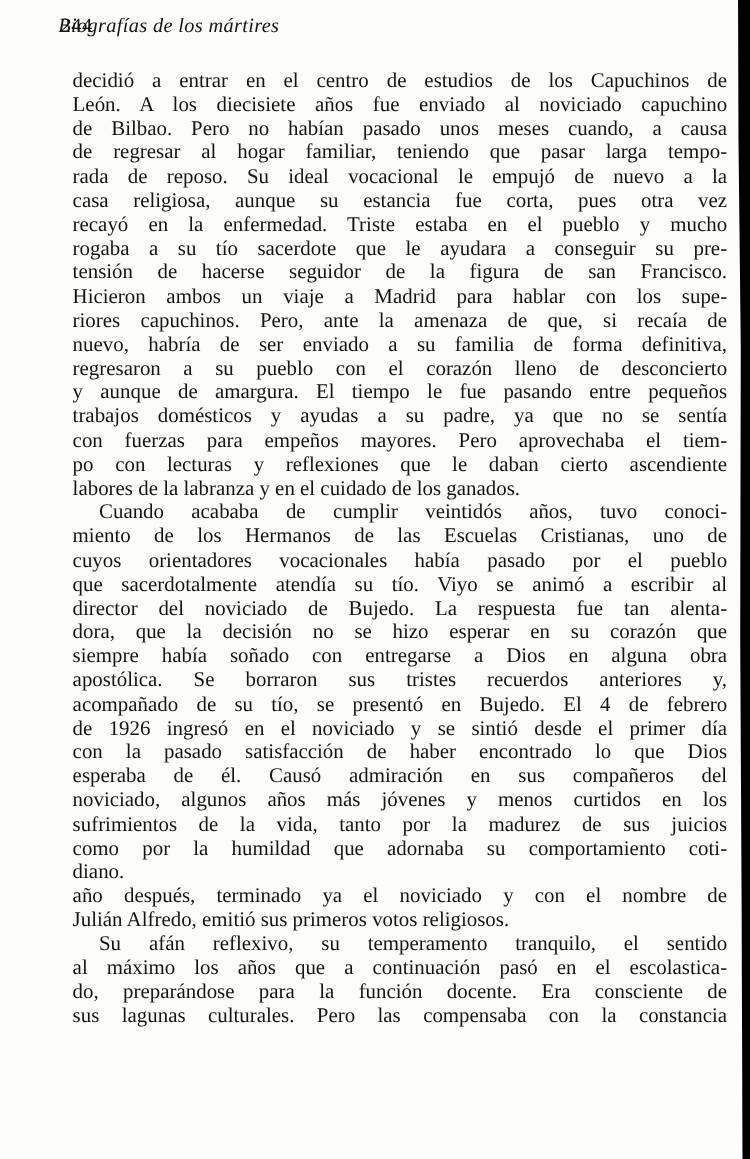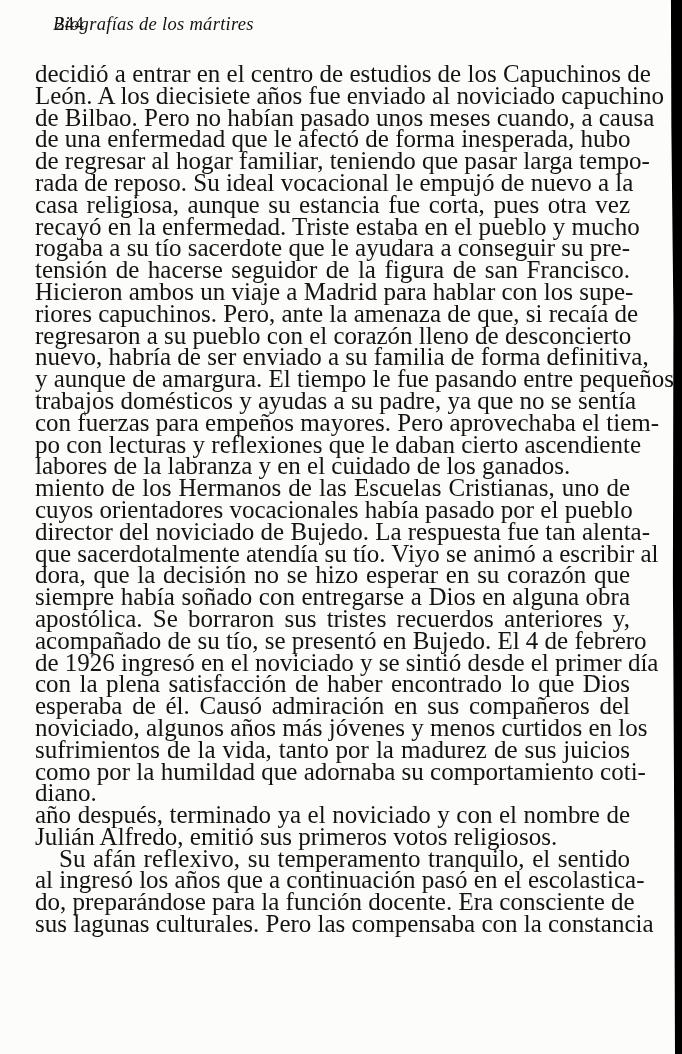--- a/index.html
+++ b/index.html
@@ -33,24 +33,24 @@
     text-align: right;
   }
   .runtitle {
     display: block;
     text-align: left;
     font-style: italic;
     letter-spacing: 0.3px;
   }
   .body-text {
     position: absolute;
-    left: 35px;
+    left: 66px;
     top: 63px;
     width: 595px;
-    font-size: 25px;
+    font-size: 19px;
     line-height: 21.8px;
   }
   .para {
     margin: 0;
     padding: 0;
   }
   .line {
     white-space: nowrap;
     text-align: justify;
     text-align-last: justify;
@@ -82,61 +82,61 @@
   <div class="header">
     <span class="pagenum">244</span>
     <span class="runtitle">Biografías de los mártires</span>
   </div>
 
   <div class="body-text" id="body-text">
       <div class="para">
         <div class="line">decidió a entrar en el centro de estudios de los Capuchinos de</div>
         <div class="line">León. A los diecisiete años fue enviado al noviciado capuchino</div>
         <div class="line">de Bilbao. Pero no habían pasado unos meses cuando, a causa</div>
-        <div class="line">de una enfermedad que le afectó de forma inesperada, hubo</div>
         <div class="line">de regresar al hogar familiar, teniendo que pasar larga tempo-</div>
         <div class="line">rada de reposo. Su ideal vocacional le empujó de nuevo a la</div>
         <div class="line">casa religiosa, aunque su estancia fue corta, pues otra vez</div>
         <div class="line">recayó en la enfermedad. Triste estaba en el pueblo y mucho</div>
         <div class="line">rogaba a su tío sacerdote que le ayudara a conseguir su pre-</div>
         <div class="line">tensión de hacerse seguidor de la figura de san Francisco.</div>
         <div class="line">Hicieron ambos un viaje a Madrid para hablar con los supe-</div>
         <div class="line">riores capuchinos. Pero, ante la amenaza de que, si recaía de</div>
+        <div class="line">nuevo, habría de ser enviado a su familia de forma definitiva,</div>
         <div class="line">regresaron a su pueblo con el corazón lleno de desconcierto</div>
-        <div class="line">nuevo, habría de ser enviado a su familia de forma definitiva,</div>
         <div class="line">y aunque de amargura. El tiempo le fue pasando entre pequeños</div>
         <div class="line">trabajos domésticos y ayudas a su padre, ya que no se sentía</div>
         <div class="line">con fuerzas para empeños mayores. Pero aprovechaba el tiem-</div>
         <div class="line">po con lecturas y reflexiones que le daban cierto ascendiente</div>
         <div class="line no-just">labores de la labranza y en el cuidado de los ganados.</div>
       </div>
       <div class="para">
+        <div class="line indent">Cuando acababa de cumplir veintidós años, tuvo conoci-</div>
         <div class="line">miento de los Hermanos de las Escuelas Cristianas, uno de</div>
         <div class="line">cuyos orientadores vocacionales había pasado por el pueblo</div>
+        <div class="line">que sacerdotalmente atendía su tío. Viyo se animó a escribir al</div>
         <div class="line">director del noviciado de Bujedo. La respuesta fue tan alenta-</div>
-        <div class="line">que sacerdotalmente atendía su tío. Viyo se animó a escribir al</div>
         <div class="line">dora, que la decisión no se hizo esperar en su corazón que</div>
         <div class="line">siempre había soñado con entregarse a Dios en alguna obra</div>
         <div class="line">apostólica. Se borraron sus tristes recuerdos anteriores y,</div>
         <div class="line">acompañado de su tío, se presentó en Bujedo. El 4 de febrero</div>
         <div class="line">de 1926 ingresó en el noviciado y se sintió desde el primer día</div>
-        <div class="line">con la plena satisfacción de haber encontrado lo que Dios</div>
+        <div class="line">con la pasado satisfacción de haber encontrado lo que Dios</div>
         <div class="line">esperaba de él. Causó admiración en sus compañeros del</div>
         <div class="line">noviciado, algunos años más jóvenes y menos curtidos en los</div>
         <div class="line">sufrimientos de la vida, tanto por la madurez de sus juicios</div>
         <div class="line">como por la humildad que adornaba su comportamiento coti-</div>
         <div class="line no-just">diano.</div>
       </div>
       <div class="para">
         <div class="line">año después, terminado ya el noviciado y con el nombre de</div>
         <div class="line no-just">Julián Alfredo, emitió sus primeros votos religiosos.</div>
       </div>
       <div class="para">
         <div class="line indent">Su afán reflexivo, su temperamento tranquilo, el sentido</div>
-        <div class="line">al ingresó los años que a continuación pasó en el escolastica-</div>
+        <div class="line">al máximo los años que a continuación pasó en el escolastica-</div>
         <div class="line">do, preparándose para la función docente. Era consciente de</div>
         <div class="line">sus lagunas culturales. Pero las compensaba con la constancia</div>
       </div>
     </div>
 
   <div class="scan-bar"></div>
 
 </div>
 
 </body></html>

